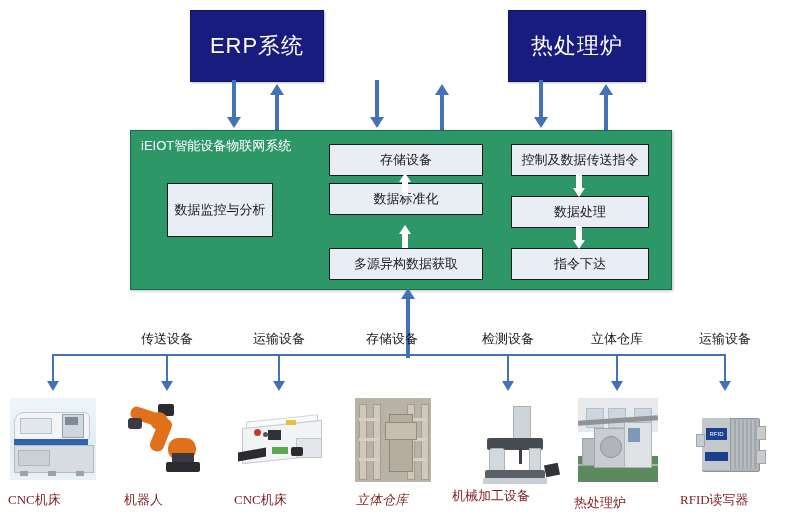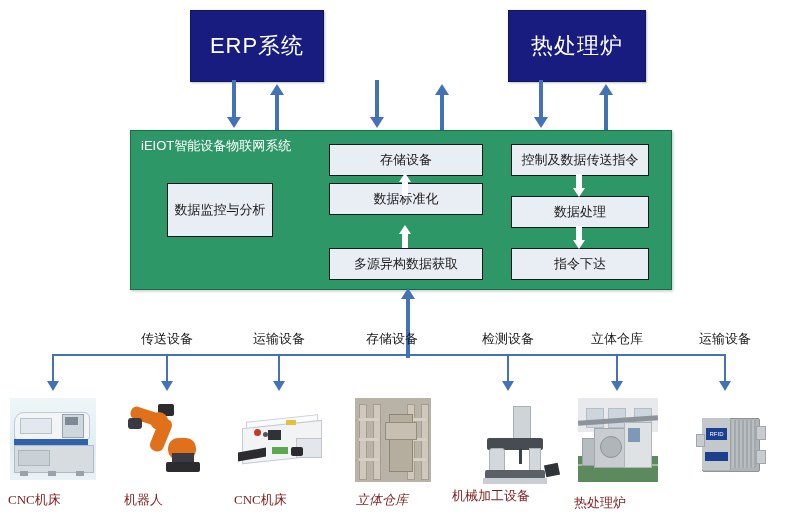--- a/index.html
+++ b/index.html
@@ -346,14 +346,15 @@
     <div class="rf-tabB"></div>
     <div class="rf-tabL"></div>
   </div>
 
   <div class="dev-name" style="left:8px;top:491px;width:90px;">CNC机床</div>
   <div class="dev-name" style="left:124px;top:491px;width:86px;">机器人</div>
   <div class="dev-name" style="left:234px;top:491px;width:90px;">CNC机床</div>
   <div class="dev-name" style="left:356px;top:491px;width:90px;font-style:italic;">立体仓库</div>
   <div class="dev-name" style="left:452px;top:487px;width:112px;">机械加工设备</div>
   <div class="dev-name" style="left:574px;top:494px;width:88px;">热处理炉</div>
+  <div class="dev-name" style="left:680px;top:491px;width:100px;">RFID读写器</div>
 
 </div>
 
 </body></html>

